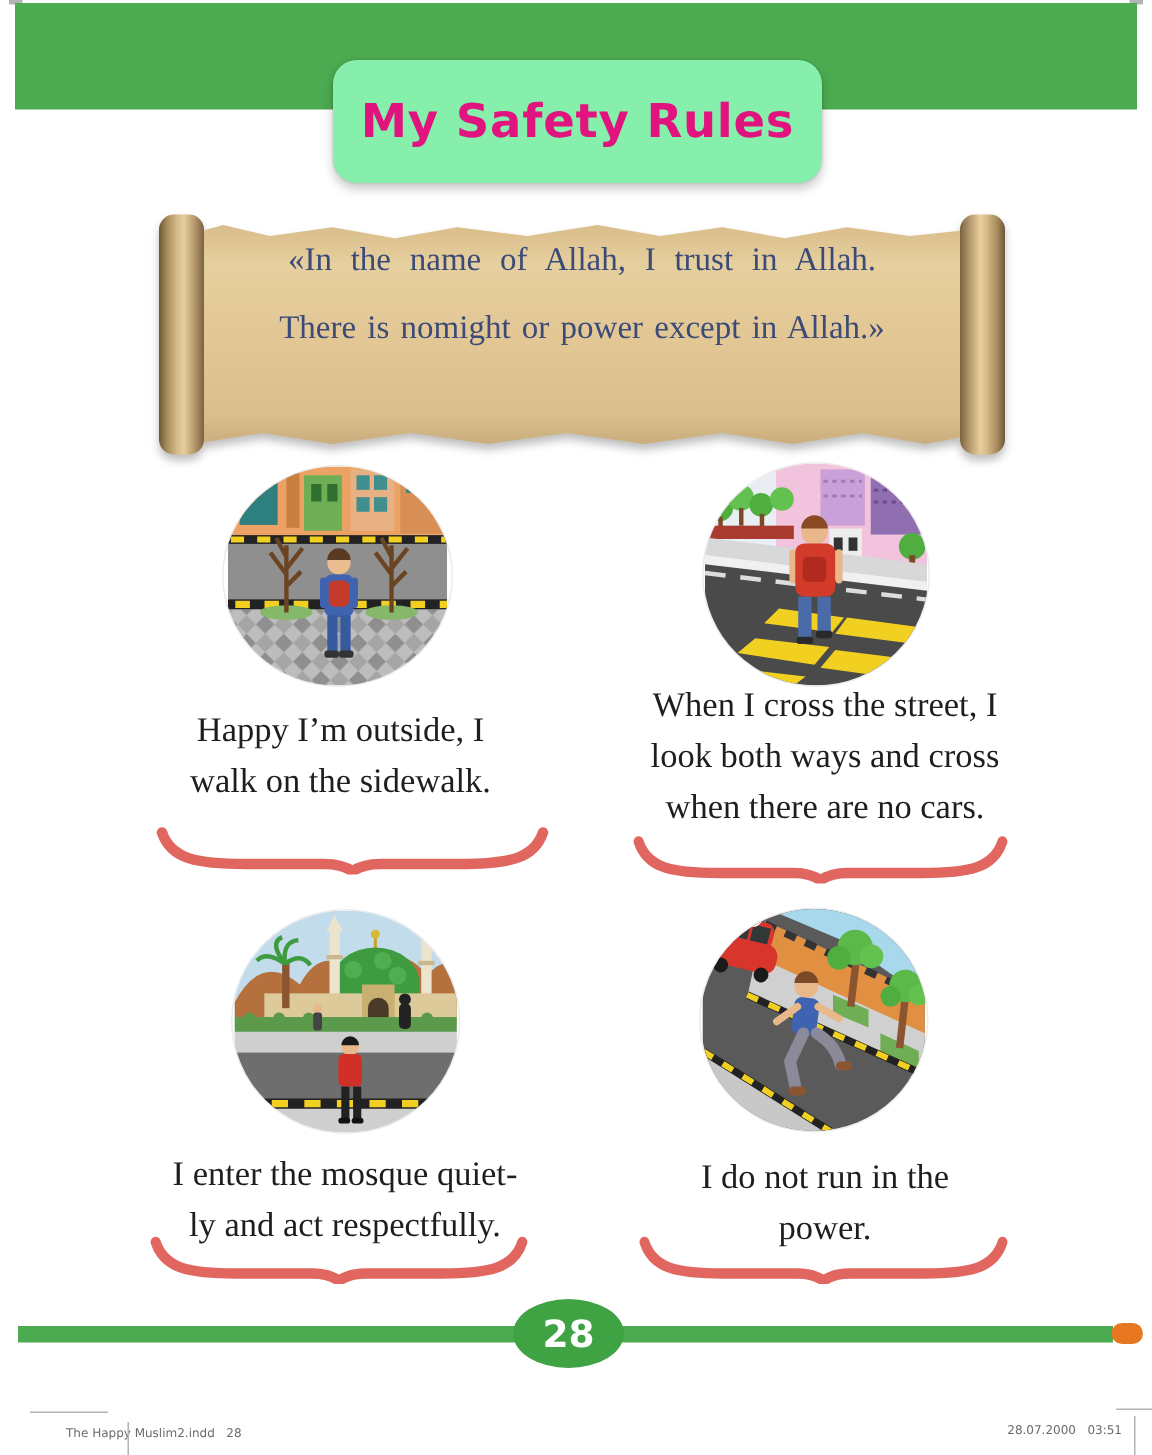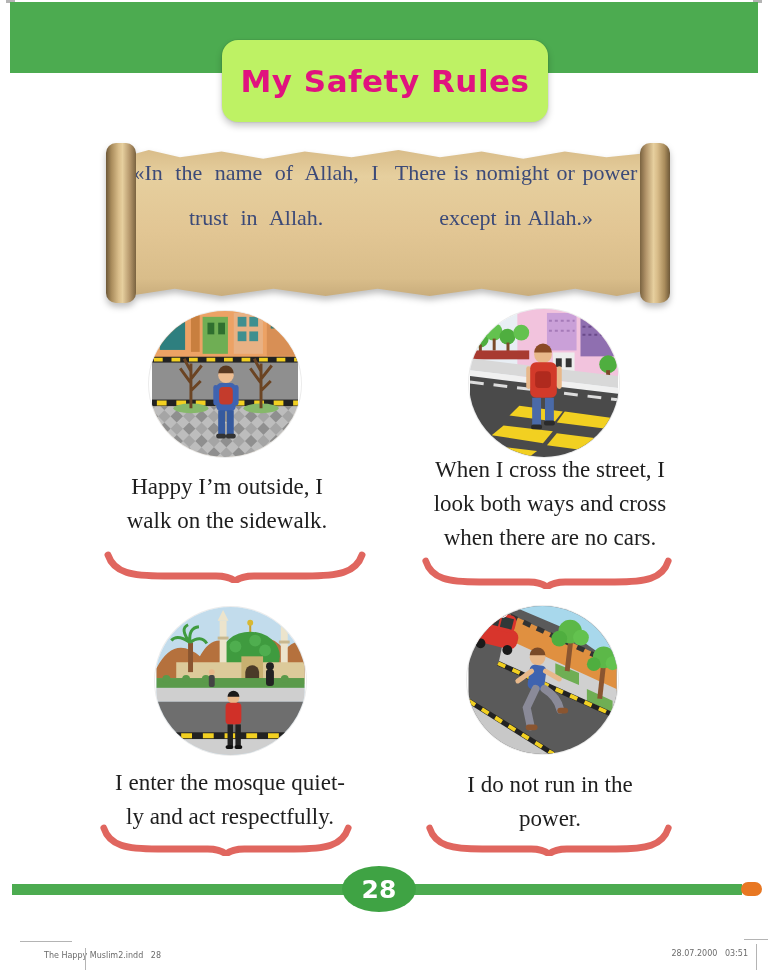--- a/index.html
+++ b/index.html
@@ -1,35 +1,35 @@
 <!DOCTYPE html>
 <html><head>
 <meta charset="utf-8">
 <style>
   html,body{margin:0;padding:0;background:#ffffff;}
   .page{position:relative;width:768px;height:970px;background:#ffffff;overflow:hidden;
         font-family:"Liberation Serif","DejaVu Serif",serif;}
 
   
   .header-bar{position:absolute;left:10px;top:2px;width:748px;height:71px;background:#4cab50;}
-  .title-box{position:absolute;left:222px;top:40px;width:326px;height:82px;background:#bef264;
+  .title-box{position:absolute;left:222px;top:40px;width:326px;height:82px;background:#86efac;
              border-radius:16px;box-shadow:0 4px 7px rgba(0,0,0,.22),0 0 0 1px rgba(0,0,0,.05);
              display:flex;align-items:center;justify-content:center;}
   .page-title{font-family:"DejaVu Sans","Liberation Sans",sans-serif;font-weight:bold;
               font-size:31px;color:#e0137f;letter-spacing:.5px;}
 
   
   .scroll{position:absolute;left:106px;top:146px;width:564px;height:154px;
           filter:drop-shadow(0 4px 3px rgba(0,0,0,.25));}
   .scroll-body{position:absolute;left:22px;right:22px;top:4px;bottom:4px;
       background:linear-gradient(180deg,#d9bd8a 0%,#e6cf9e 18%,#e2c694 55%,#d9bd8a 88%,#c9ad7c 100%);
       clip-path:polygon(0% 4%,4% 0%,10% 5%,18% 1%,26% 6%,34% 1%,43% 5%,52% 0%,60% 5%,68% 1%,
                         76% 6%,84% 1%,92% 5%,100% 2%,100% 96%,94% 100%,86% 95%,77% 100%,68% 95%,
                         58% 100%,48% 95%,38% 100%,28% 95%,18% 100%,9% 95%,0% 100%);
-      display:flex;flex-direction:row;justify-content:center;text-align:center;}
+      display:flex;flex-direction:column;text-align:center;}
   .roll{position:absolute;top:-3px;width:30px;height:160px;border-radius:10px;}
   .roll.left{left:0;background:linear-gradient(90deg,#6d5838 0%,#a98c5c 18%,#d9bd8a 42%,#e6cf9e 55%,#b3956a 80%,#7a6340 100%);}
   .roll.right{right:0;background:linear-gradient(270deg,#6d5838 0%,#a98c5c 18%,#d9bd8a 42%,#e6cf9e 55%,#b3956a 80%,#7a6340 100%);}
   .quote-line{color:#3c4a78;font-size:22px;line-height:45px;}
   .q1{word-spacing:7px;}
   .q2{word-spacing:2px;}
 
   
   .circle-img{position:absolute;border-radius:50%;overflow:hidden;background:#fff;
               box-shadow:0 0 0 1px rgba(0,0,0,.08);}

